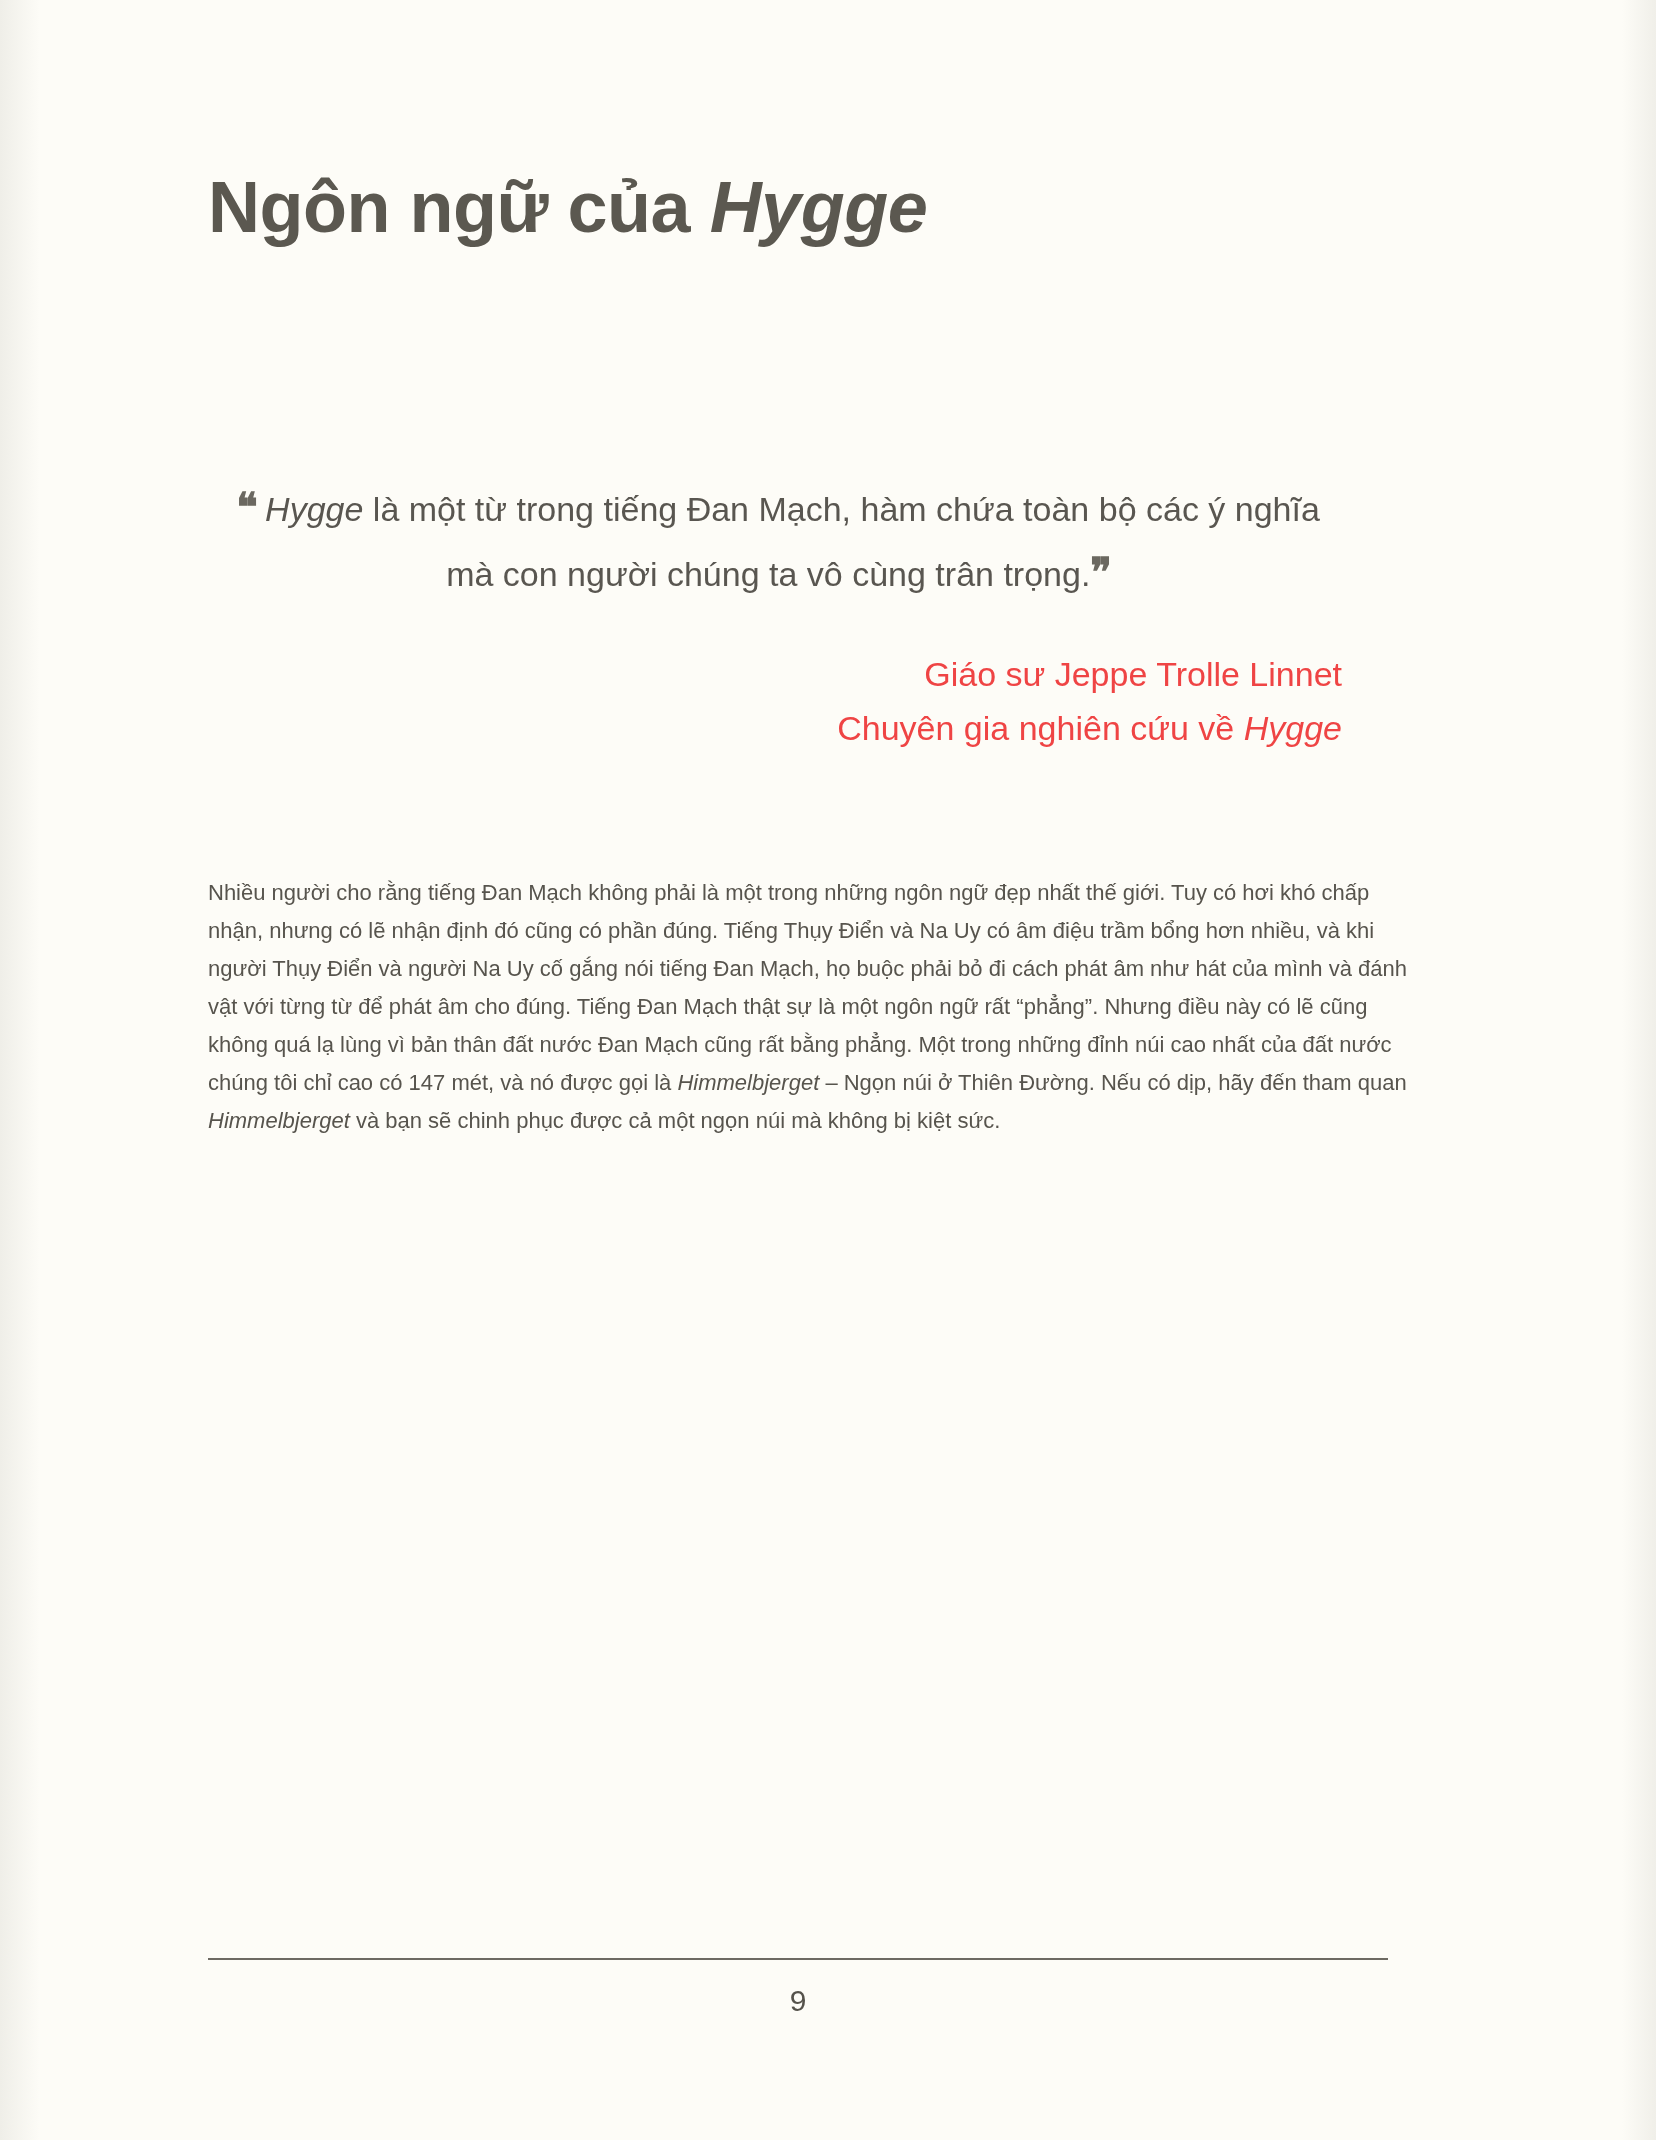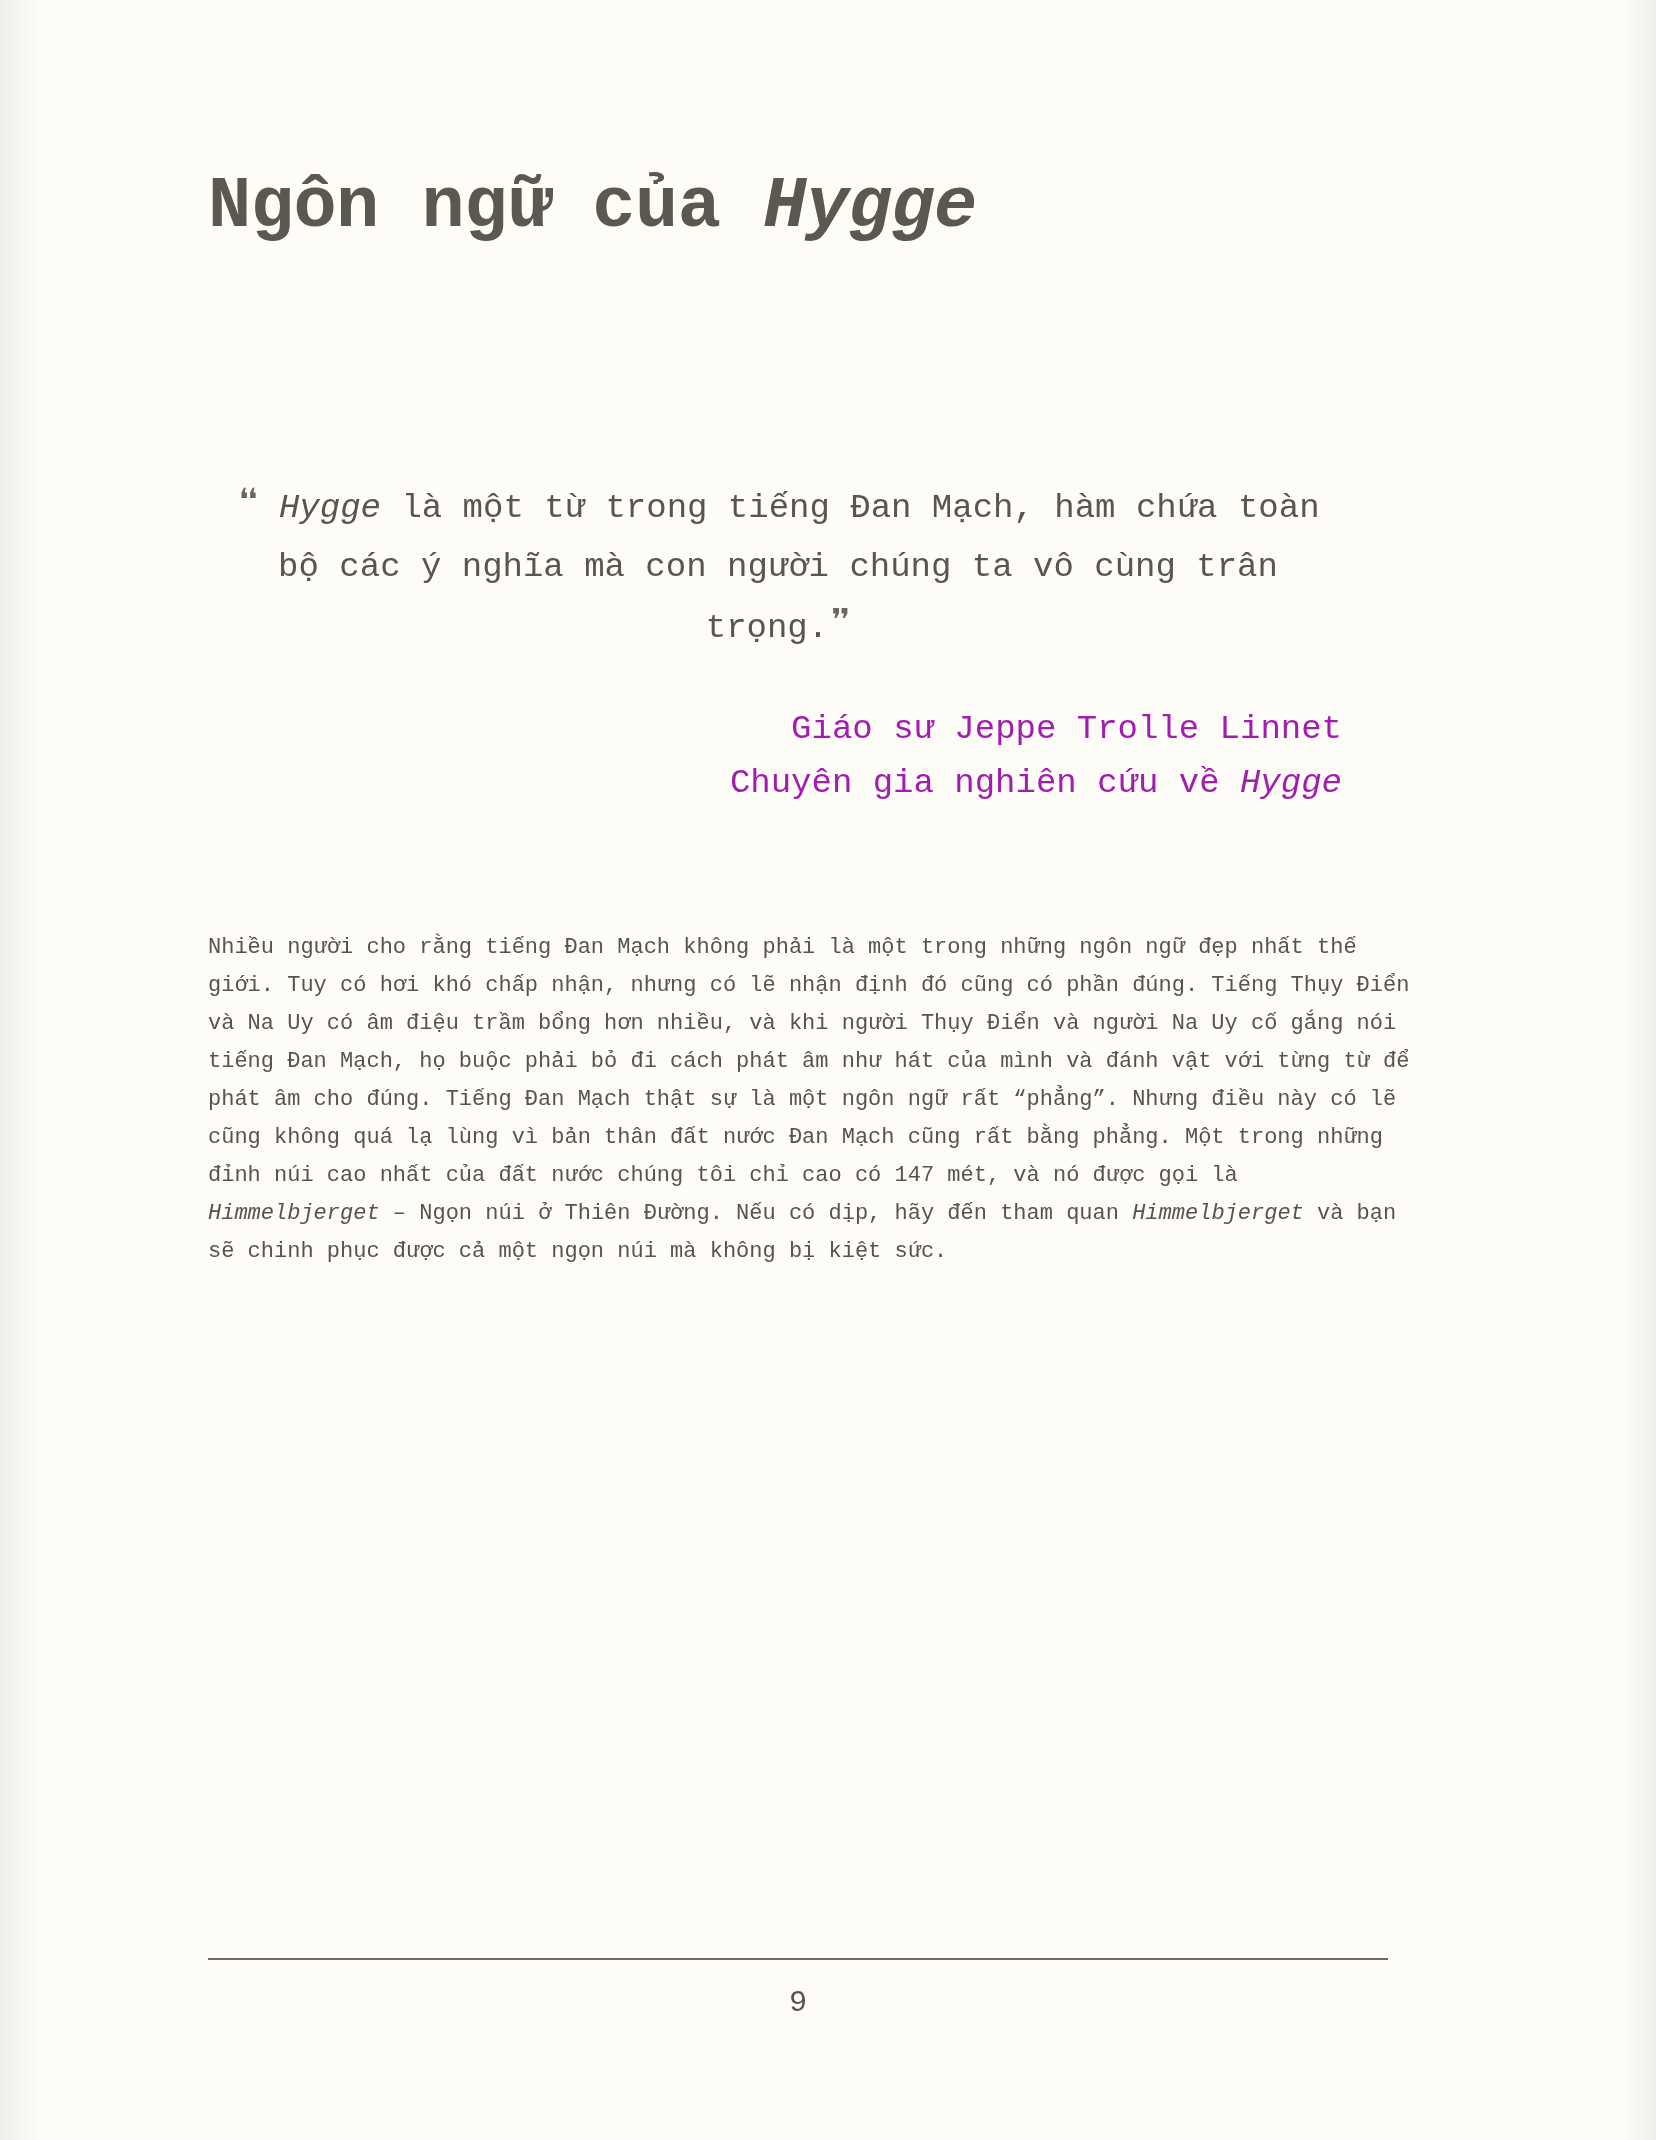--- a/index.html
+++ b/index.html
@@ -39,21 +39,20 @@
     background: linear-gradient(to left, #f0efe9, rgba(253,252,247,0));
     pointer-events: none;
   }
 
   .content {
     position: absolute;
     left: 208px;
     top: 0;
     width: 1210px;
     height: 2140px;
-    font-family: Liberation Mono, monospace;
   }
 
   h1.chapter-title {
     margin: 0;
     padding-top: 168px;
     font-size: 72px;
     line-height: 1.1;
     font-weight: bold;
     color: #5b5850;
     letter-spacing: -0.5px;
@@ -80,21 +79,21 @@
     letter-spacing: -2px;
   }
   .quote-text .em {
     font-style: italic;
   }
   .quote-attrib {
     margin-top: 42px;
     text-align: right;
     font-size: 34px;
     line-height: 1.6;
-    color: #a21caf;
+    color: #ef4444;
     padding-right: 6px;
   }
   .quote-attrib .em { font-style: italic; }
 
   .body-copy {
     margin-top: 118px;
   }
   .body-copy p {
     margin: 0 0 42px 0;
     font-size: 22px;

